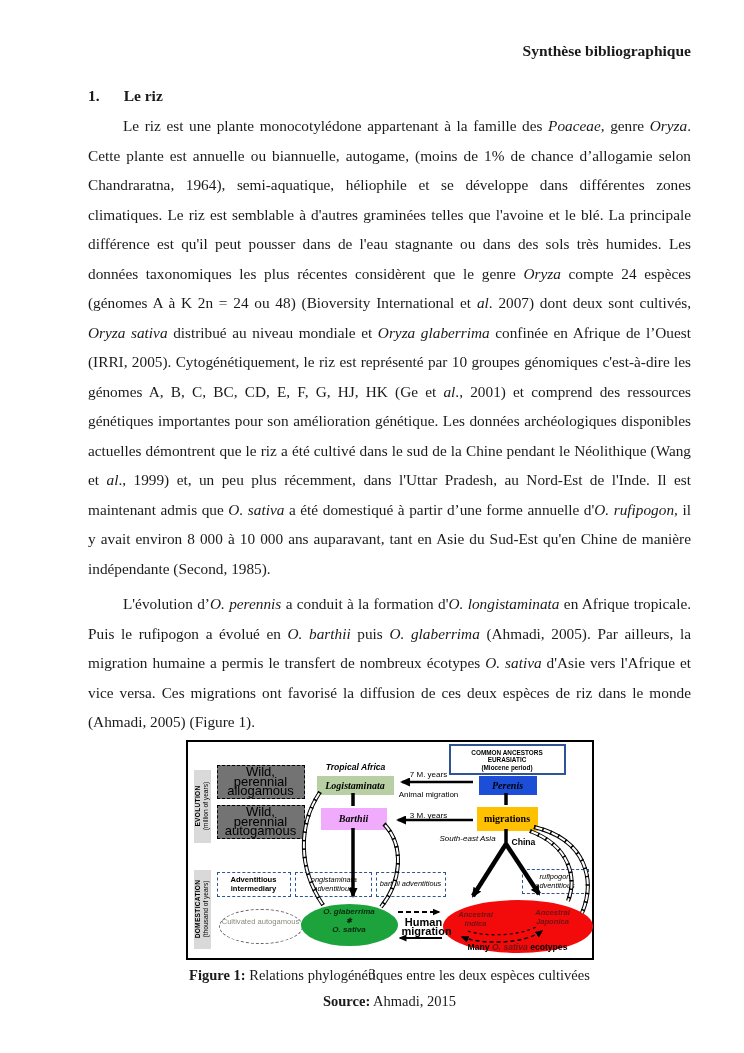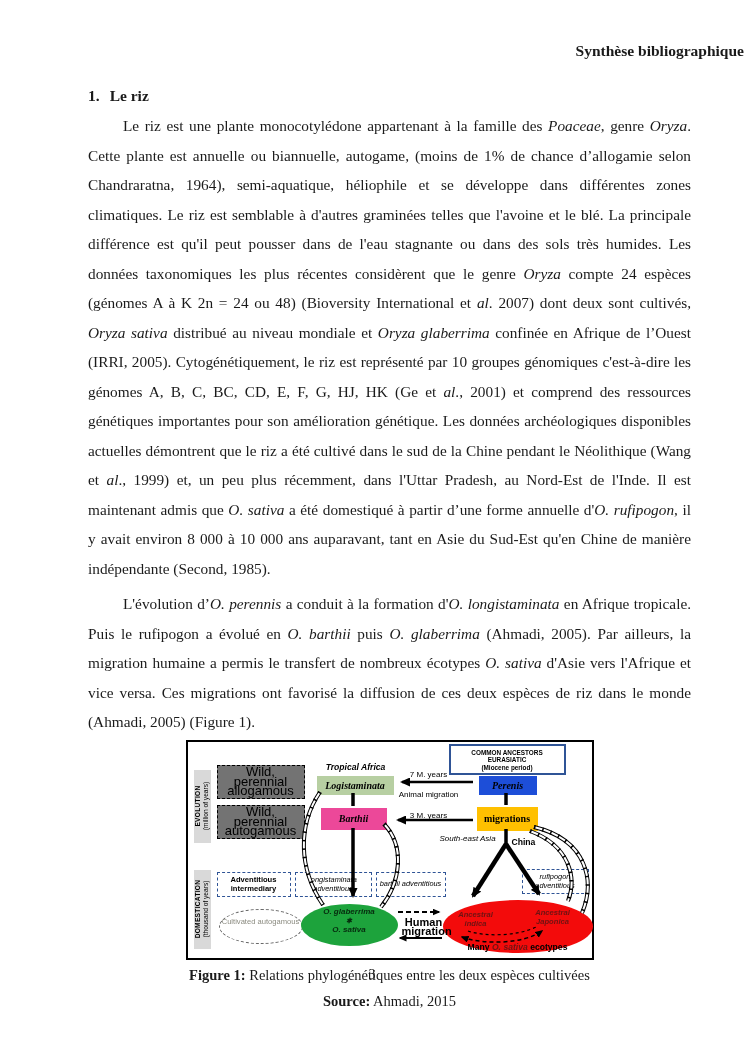--- a/index.html
+++ b/index.html
@@ -3,27 +3,27 @@
 <meta charset="utf-8">
 <style>
   * { margin:0; padding:0; box-sizing:border-box; }
   html,body { background:#e8e8e8; }
   .page {
     position:relative; width:744px; height:1053px; margin:0 auto;
     background:#ffffff; font-family:"Liberation Serif", serif; color:#1a1a1a;
     overflow:hidden;
   }
   .running-head {
-    padding-top:42px; text-align:right;
+    padding-top:42px; padding-right:53px; text-align:right;
     font-weight:bold; font-size:15.5px;
   }
   .content { margin:0 53px 0 88px; }
   .section-heading { margin-top:27px; font-weight:bold; font-size:15.5px; }
   .section-heading .num { display:inline-block; }
-  .section-heading .ttl { display:inline-block; margin-left:10px; }
+  .section-heading .ttl { display:inline-block; margin-left:24px; }
   .para {
     margin-top:6px; font-size:15.3px; line-height:29.5px;
     text-align:justify; text-indent:35px;
   }
   .it { font-style:italic; }
   .bd { font-weight:bold; }
 
   
   .figwrap { margin-top:3px; display:flex; justify-content:center; }
   .fig {
@@ -92,21 +92,21 @@
             <div>(thousand of years)</div>
           </div>
         </div>
 
         <div class="abs dashbox zmid" style="left:29px;top:23px;width:88px;height:34px;">Wild, perennial allogamous</div>
         <div class="abs dashbox zmid" style="left:29px;top:63px;width:88px;height:34px;">Wild, perennial autogamous</div>
 
         <div class="abs hand zmid" style="left:122px;top:20px;width:92px;text-align:center;font-size:8.6px;font-weight:bold;">Tropical Africa</div>
 
         <div class="abs cellbox zmid" style="left:129px;top:34px;width:77px;height:19px;background:#b7cfa2;">Logistaminata</div>
-        <div class="abs cellbox zmid" style="left:133px;top:66px;width:66px;height:22px;background:#ec4899;">Barthii</div>
+        <div class="abs cellbox zmid" style="left:133px;top:66px;width:66px;height:22px;background:#f0abfc;">Barthii</div>
 
         <div class="abs zmid" style="left:261px;top:2px;width:117px;height:31px;border:2px solid #2f5496;background:#fff;text-align:center;font-weight:bold;font-size:6.4px;line-height:7.6px;padding-top:3px;">
           <div>COMMON ANCESTORS</div>
           <div>EURASIATIC</div>
           <div>(Miocene period)</div>
         </div>
 
         <div class="abs cellbox zmid" style="left:291px;top:34px;width:58px;height:19px;background:#1d4ed8;">Perenis</div>
         <div class="abs cellbox zmid" style="left:289px;top:65px;width:61px;height:24px;background:#ffc000;font-style:normal;">migrations</div>
 

